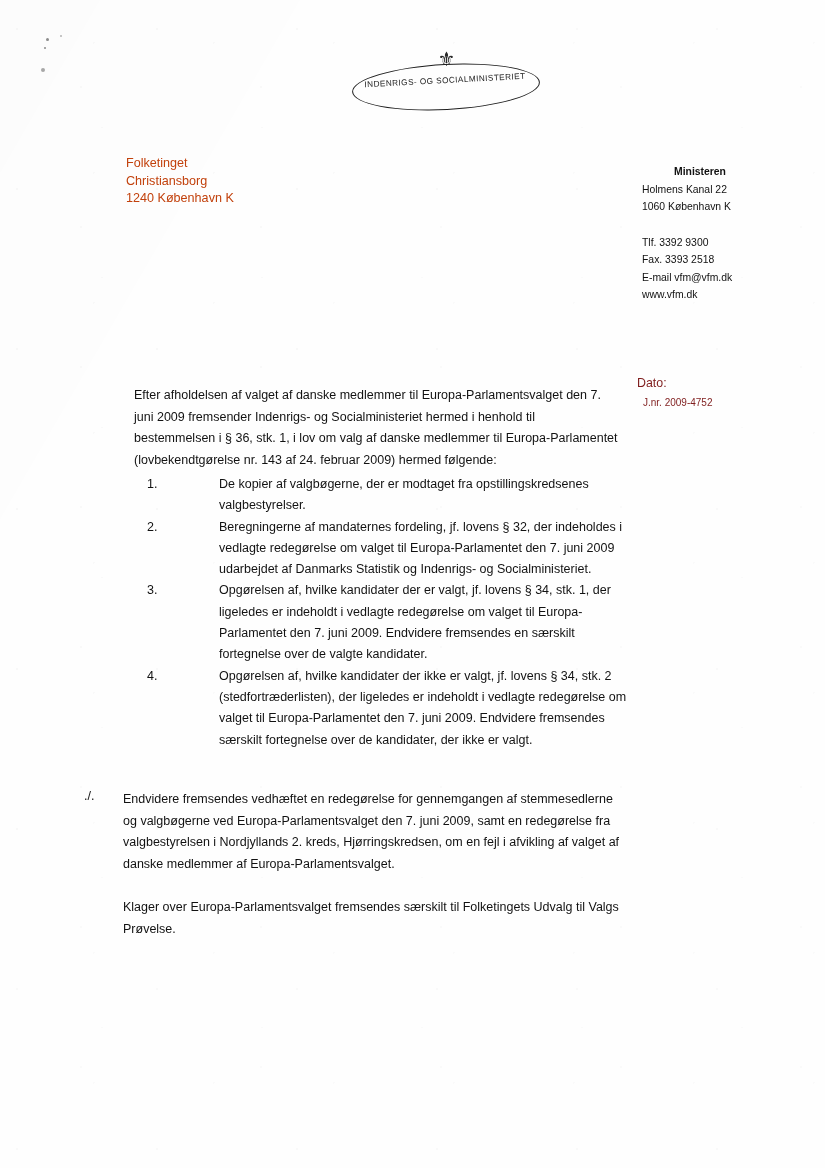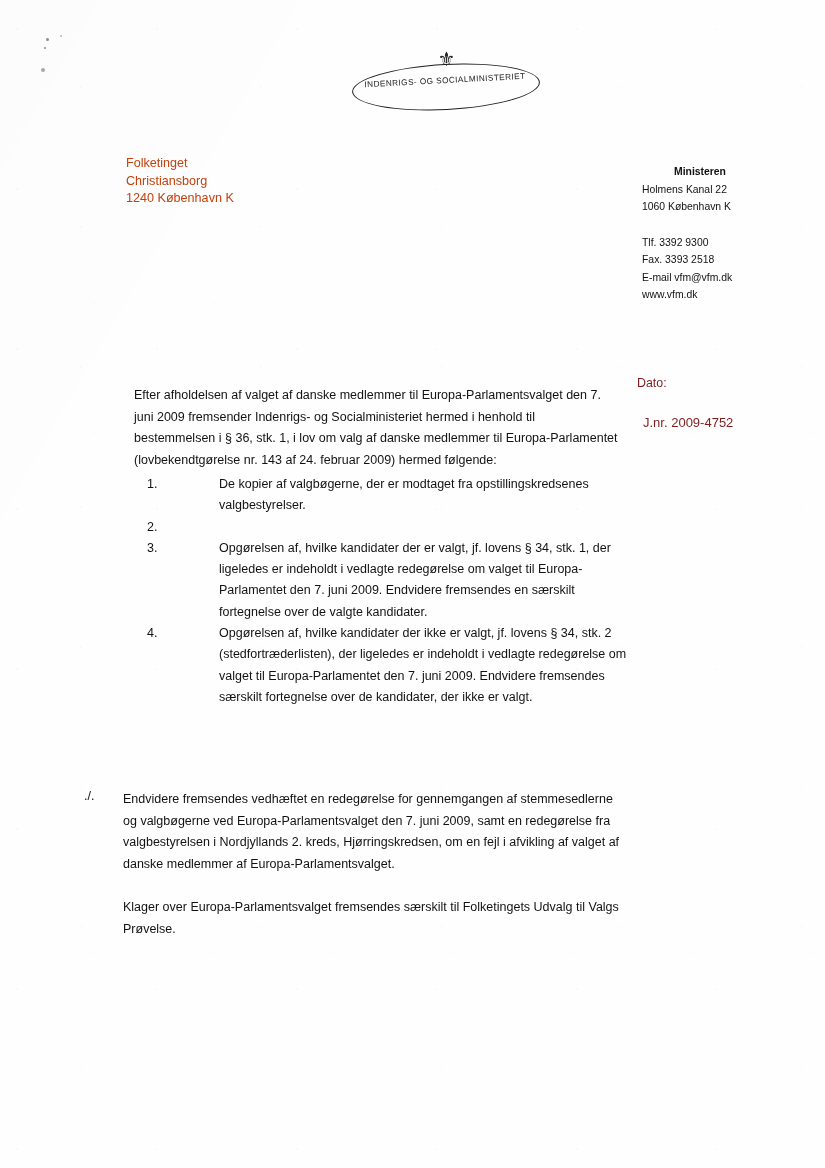--- a/index.html
+++ b/index.html
@@ -112,22 +112,22 @@
 
   .date-block {
     position: absolute;
     left: 637px;
     top: 375px;
     font-size: 12.4px;
     line-height: 17px;
     color: #7f1d1d;
   }
   .date-block .jnr {
-    font-size: 13px;
-    margin-top: 22px;
+    font-size: 10px;
+    margin-top: 2px;
     margin-left: 6px;
   }
 
   
   .body-text {
     position: absolute;
     left: 126px;
     top: 377px;
     width: 500px;
     font-size: 12.5px;
@@ -219,20 +219,21 @@
     <p>Efter afholdelsen af valget af danske medlemmer til Europa-Parlamentsvalget den 7. juni 2009 fremsender Indenrigs- og Socialministeriet hermed i henhold til bestemmelsen i § 36, stk. 1, i lov om valg af danske medlemmer til Europa-Parlamentet (lovbekendtgørelse nr. 143 af 24. februar 2009) hermed følgende:</p>
   </div>
 
   <div class="numbered">
     <div class="num-item">
       <div class="n">1.</div>
       <div class="t">De kopier af valgbøgerne, der er modtaget fra opstillingskredsenes valgbestyrelser.</div>
     </div>
     <div class="num-item">
       <div class="n">2.</div>
+      <div class="t">Beregningerne af mandaternes fordeling, jf. lovens § 32, der indeholdes i vedlagte redegørelse om valget til Europa-Parlamentet den 7. juni 2009 udarbejdet af Danmarks Statistik og Indenrigs- og Socialministeriet.</div>
     </div>
     <div class="num-item">
       <div class="n">3.</div>
       <div class="t">Opgørelsen af, hvilke kandidater der er valgt, jf. lovens § 34, stk. 1, der ligeledes er indeholdt i vedlagte redegørelse om valget til Europa-Parlamentet den 7. juni 2009. Endvidere fremsendes en særskilt fortegnelse over de valgte kandidater.</div>
     </div>
     <div class="num-item">
       <div class="n">4.</div>
       <div class="t">Opgørelsen af, hvilke kandidater der ikke er valgt, jf. lovens § 34, stk. 2 (stedfortræderlisten), der ligeledes er indeholdt i vedlagte redegørelse om valget til Europa-Parlamentet den 7. juni 2009. Endvidere fremsendes særskilt fortegnelse over de kandidater, der ikke er valgt.</div>
     </div>
   </div>

